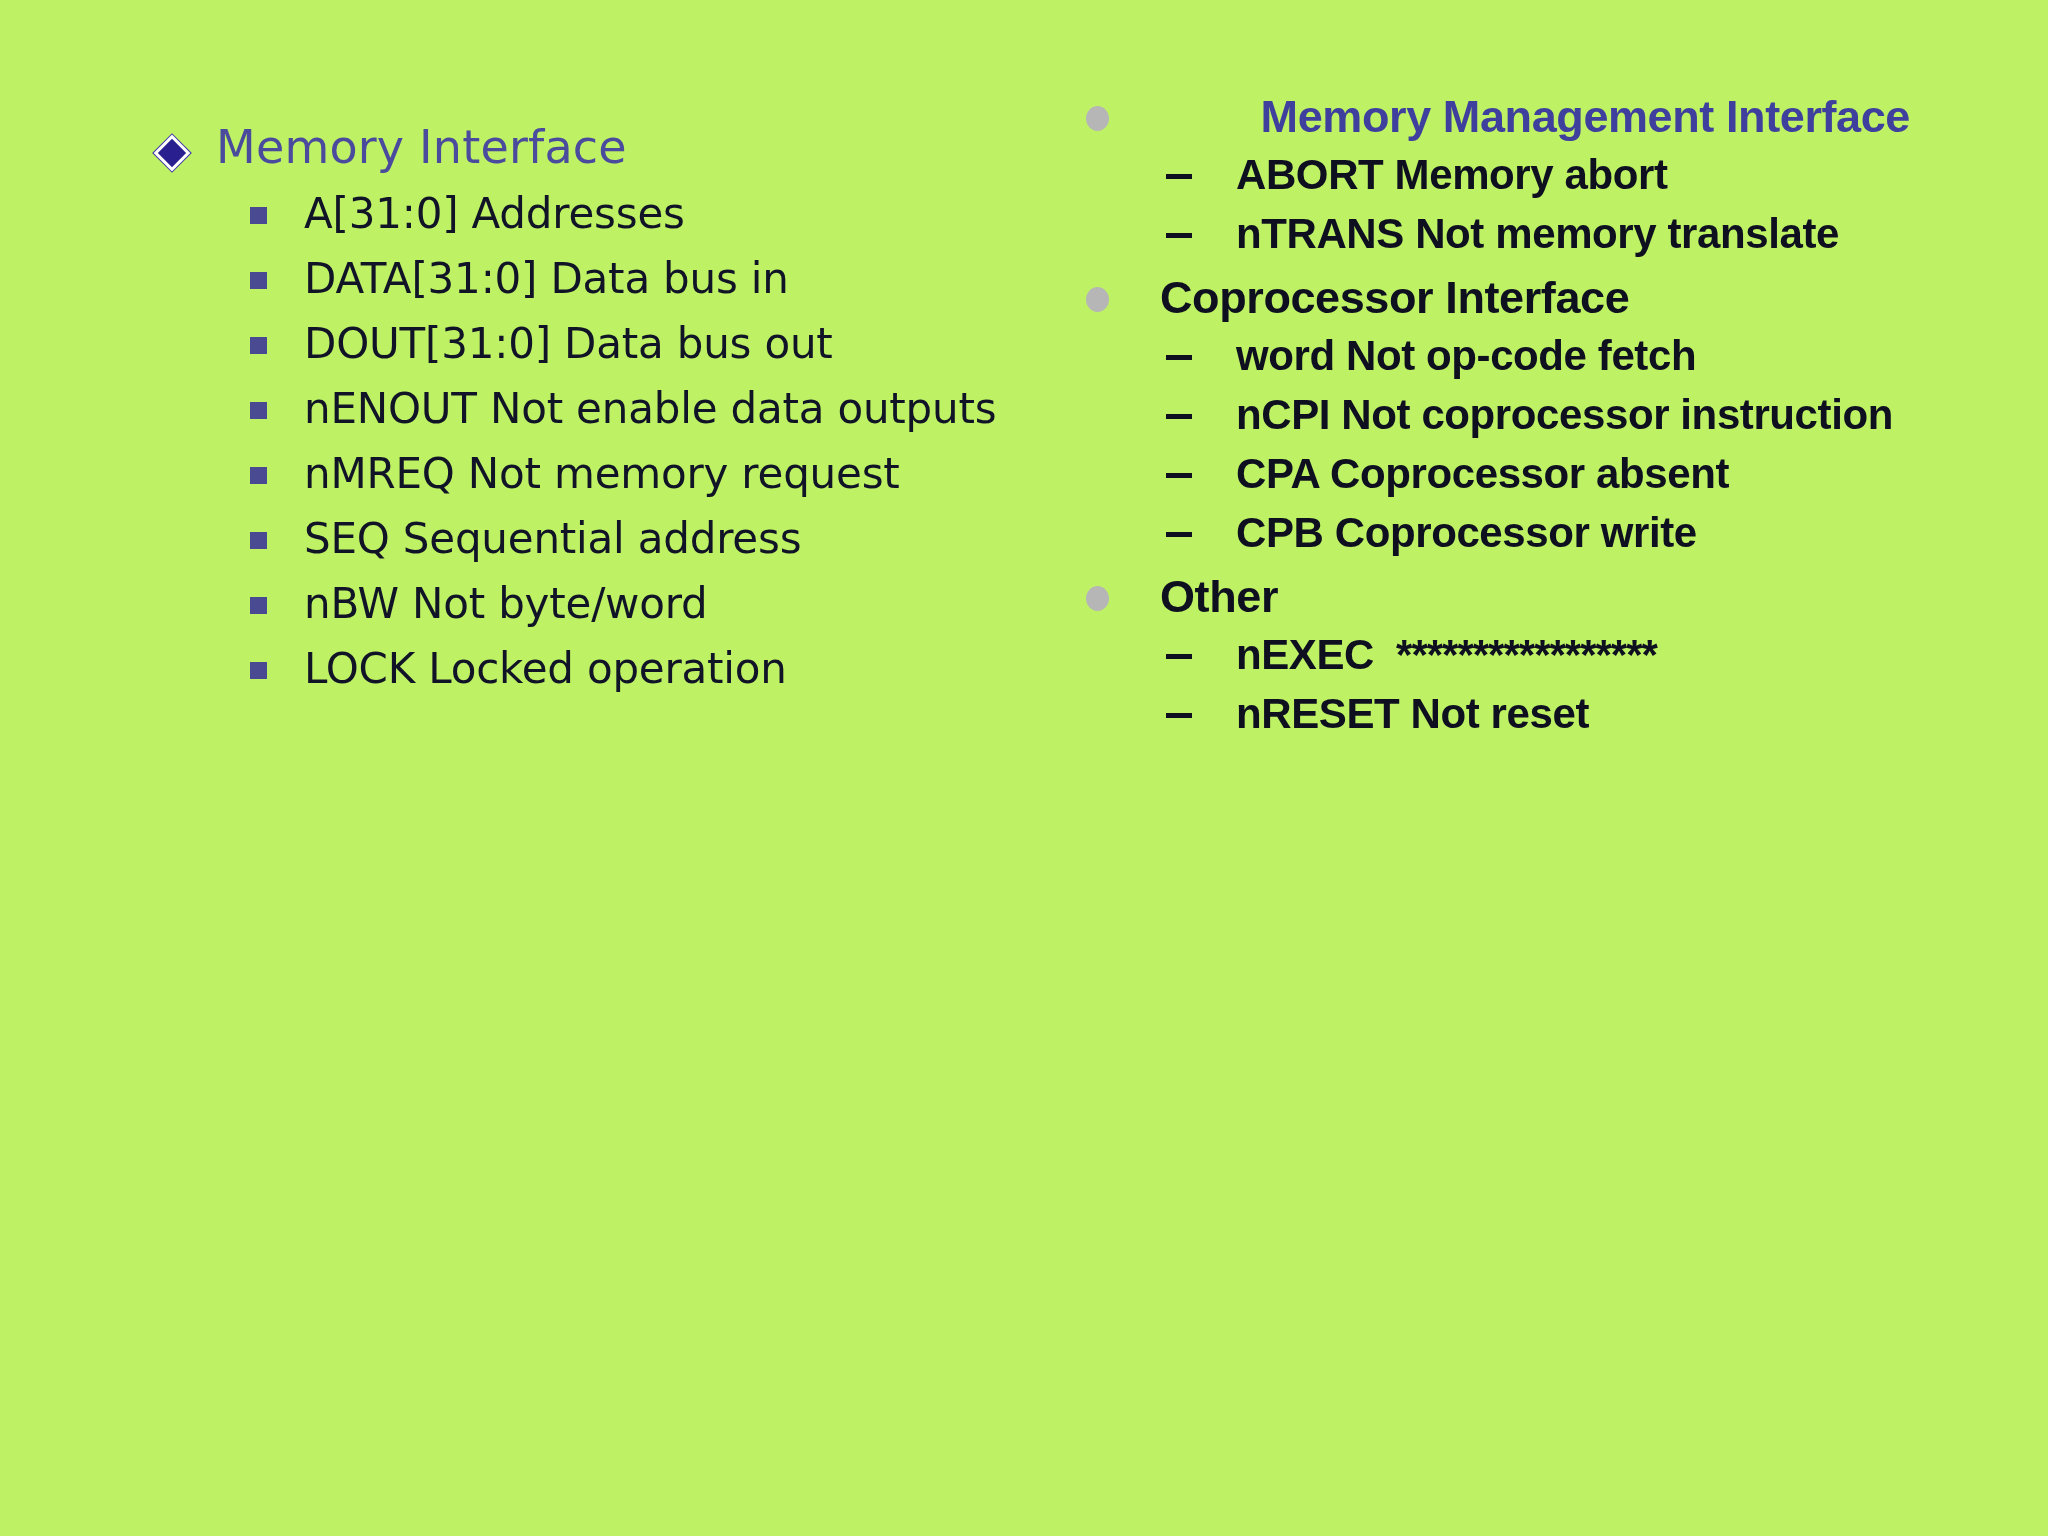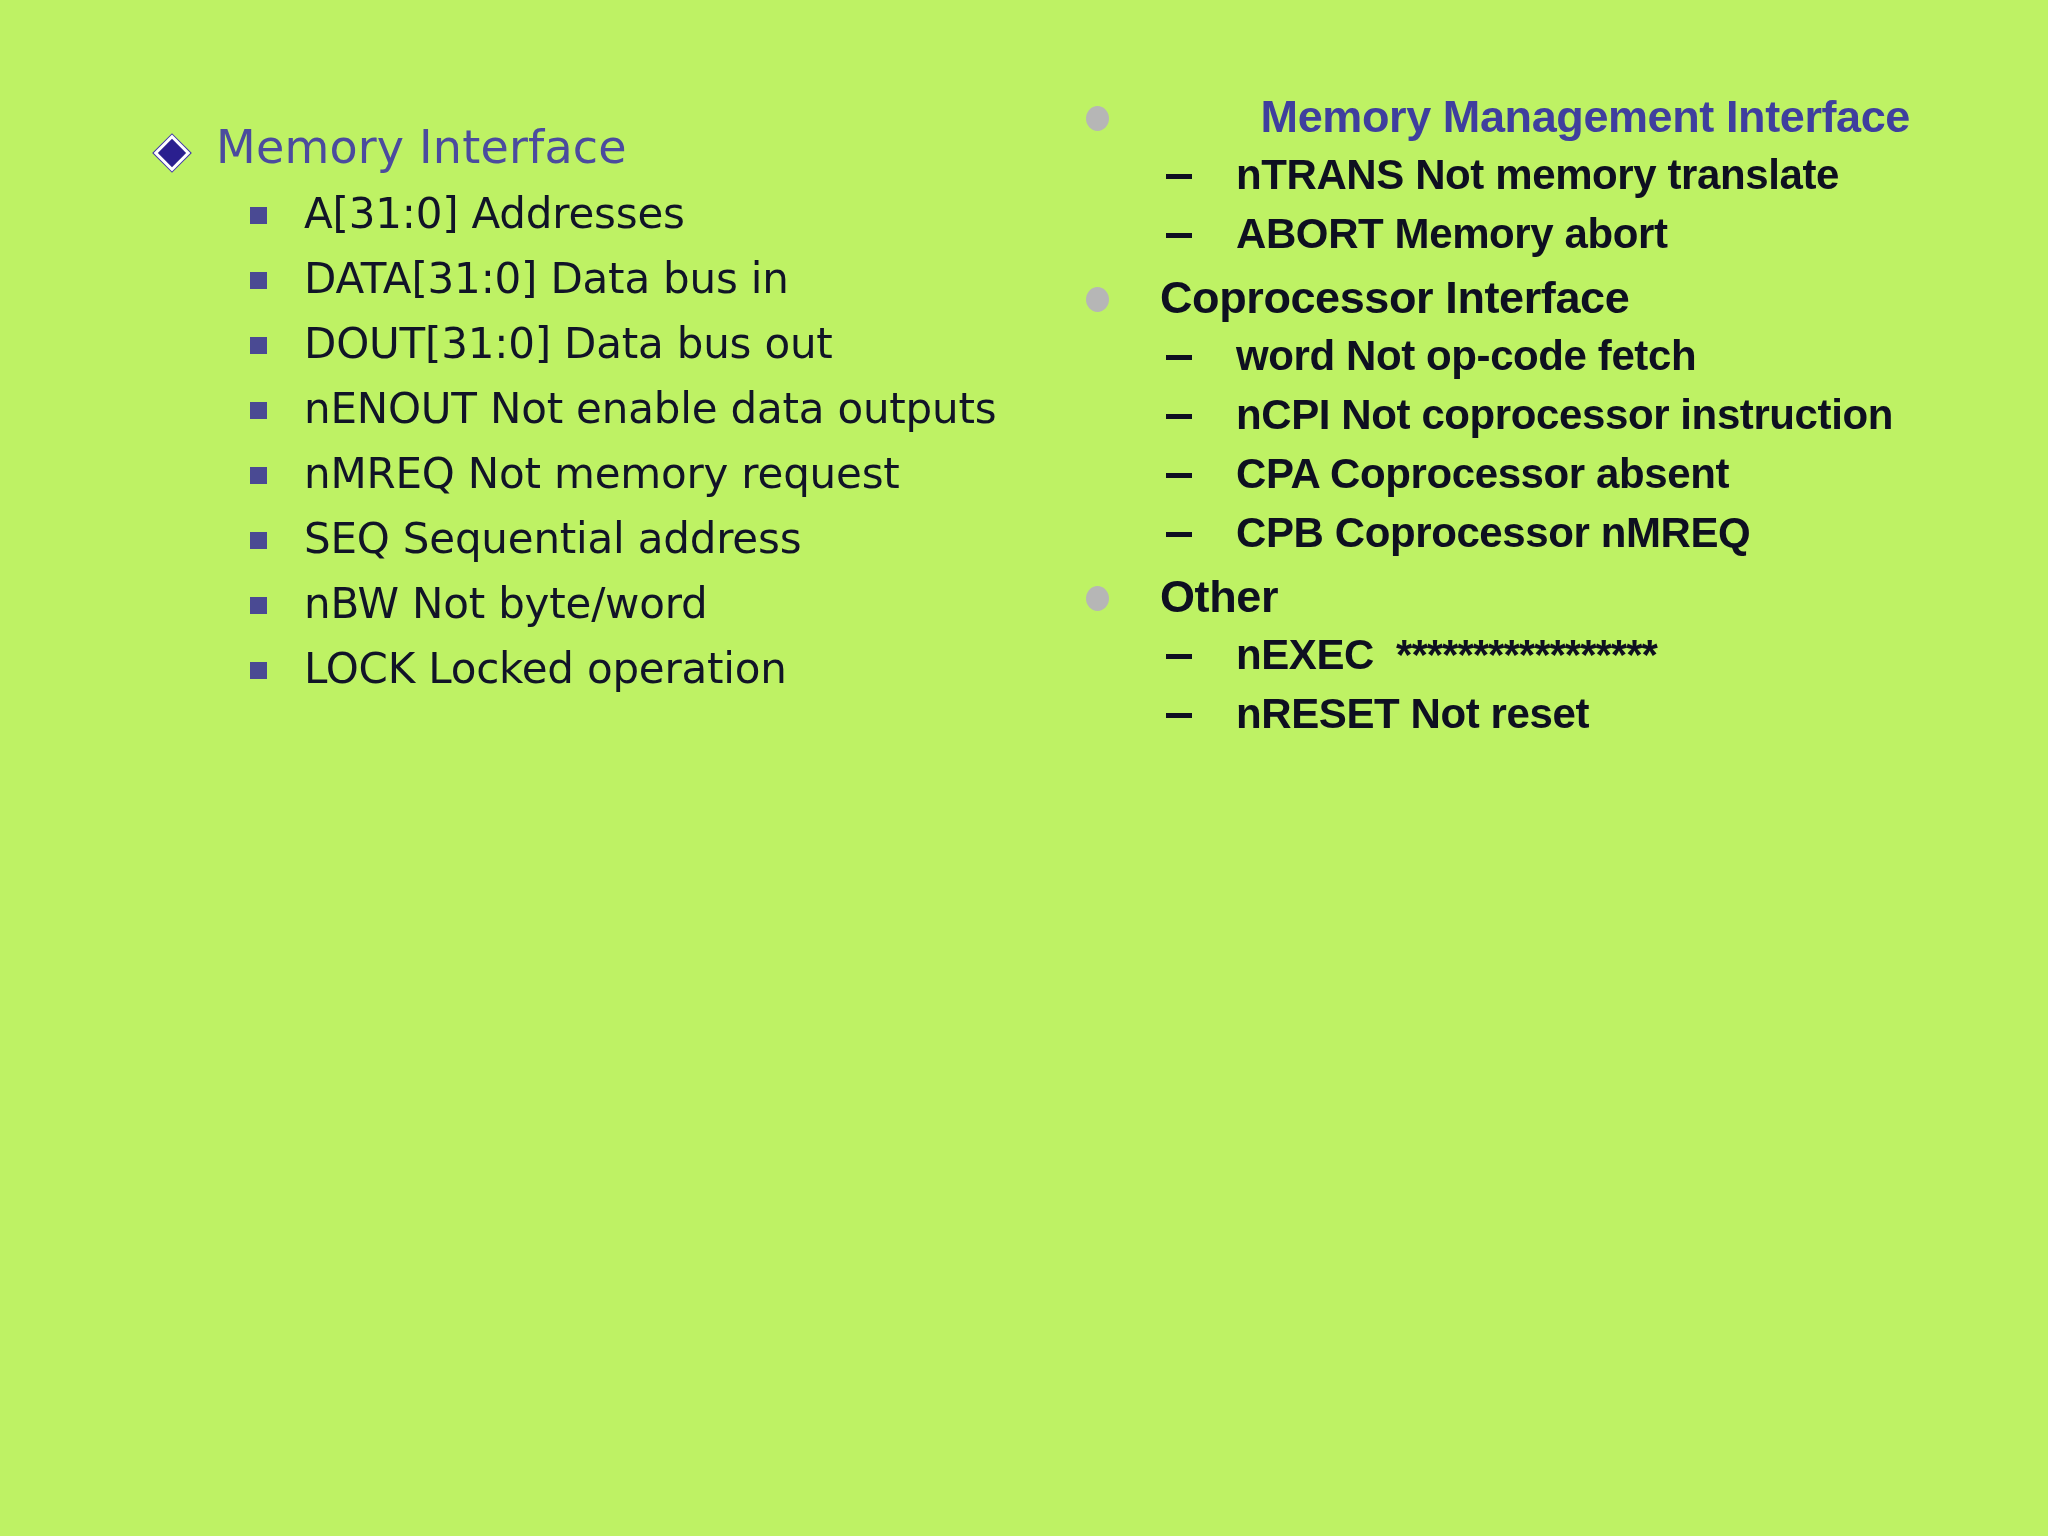--- a/index.html
+++ b/index.html
@@ -200,25 +200,25 @@
   <div class="col-right">
 
     <div class="r-group">
       <div class="r-heading accent">
         <span class="circle-bullet"></span>
         <span>Memory Management Interface</span>
       </div>
       <ul class="r-list">
         <li class="r-item">
           <span class="dash-bullet"></span>
+          <span>ABORT Memory abort</span>
+        </li>
+        <li class="r-item">
+          <span class="dash-bullet"></span>
           <span>nTRANS Not memory translate</span>
-        </li>
-        <li class="r-item">
-          <span class="dash-bullet"></span>
-          <span>ABORT Memory abort</span>
         </li>
       </ul>
     </div>
 
     <div class="r-group">
       <div class="r-heading plain">
         <span class="circle-bullet"></span>
         <span>Coprocessor Interface</span>
       </div>
       <ul class="r-list">
@@ -229,21 +229,21 @@
         <li class="r-item">
           <span class="dash-bullet"></span>
           <span>nCPI Not coprocessor instruction</span>
         </li>
         <li class="r-item">
           <span class="dash-bullet"></span>
           <span>CPA Coprocessor absent</span>
         </li>
         <li class="r-item">
           <span class="dash-bullet"></span>
-          <span>CPB Coprocessor nMREQ</span>
+          <span>CPB Coprocessor write</span>
         </li>
       </ul>
     </div>
 
     <div class="r-group">
       <div class="r-heading plain">
         <span class="circle-bullet"></span>
         <span>Other</span>
       </div>
       <ul class="r-list">

